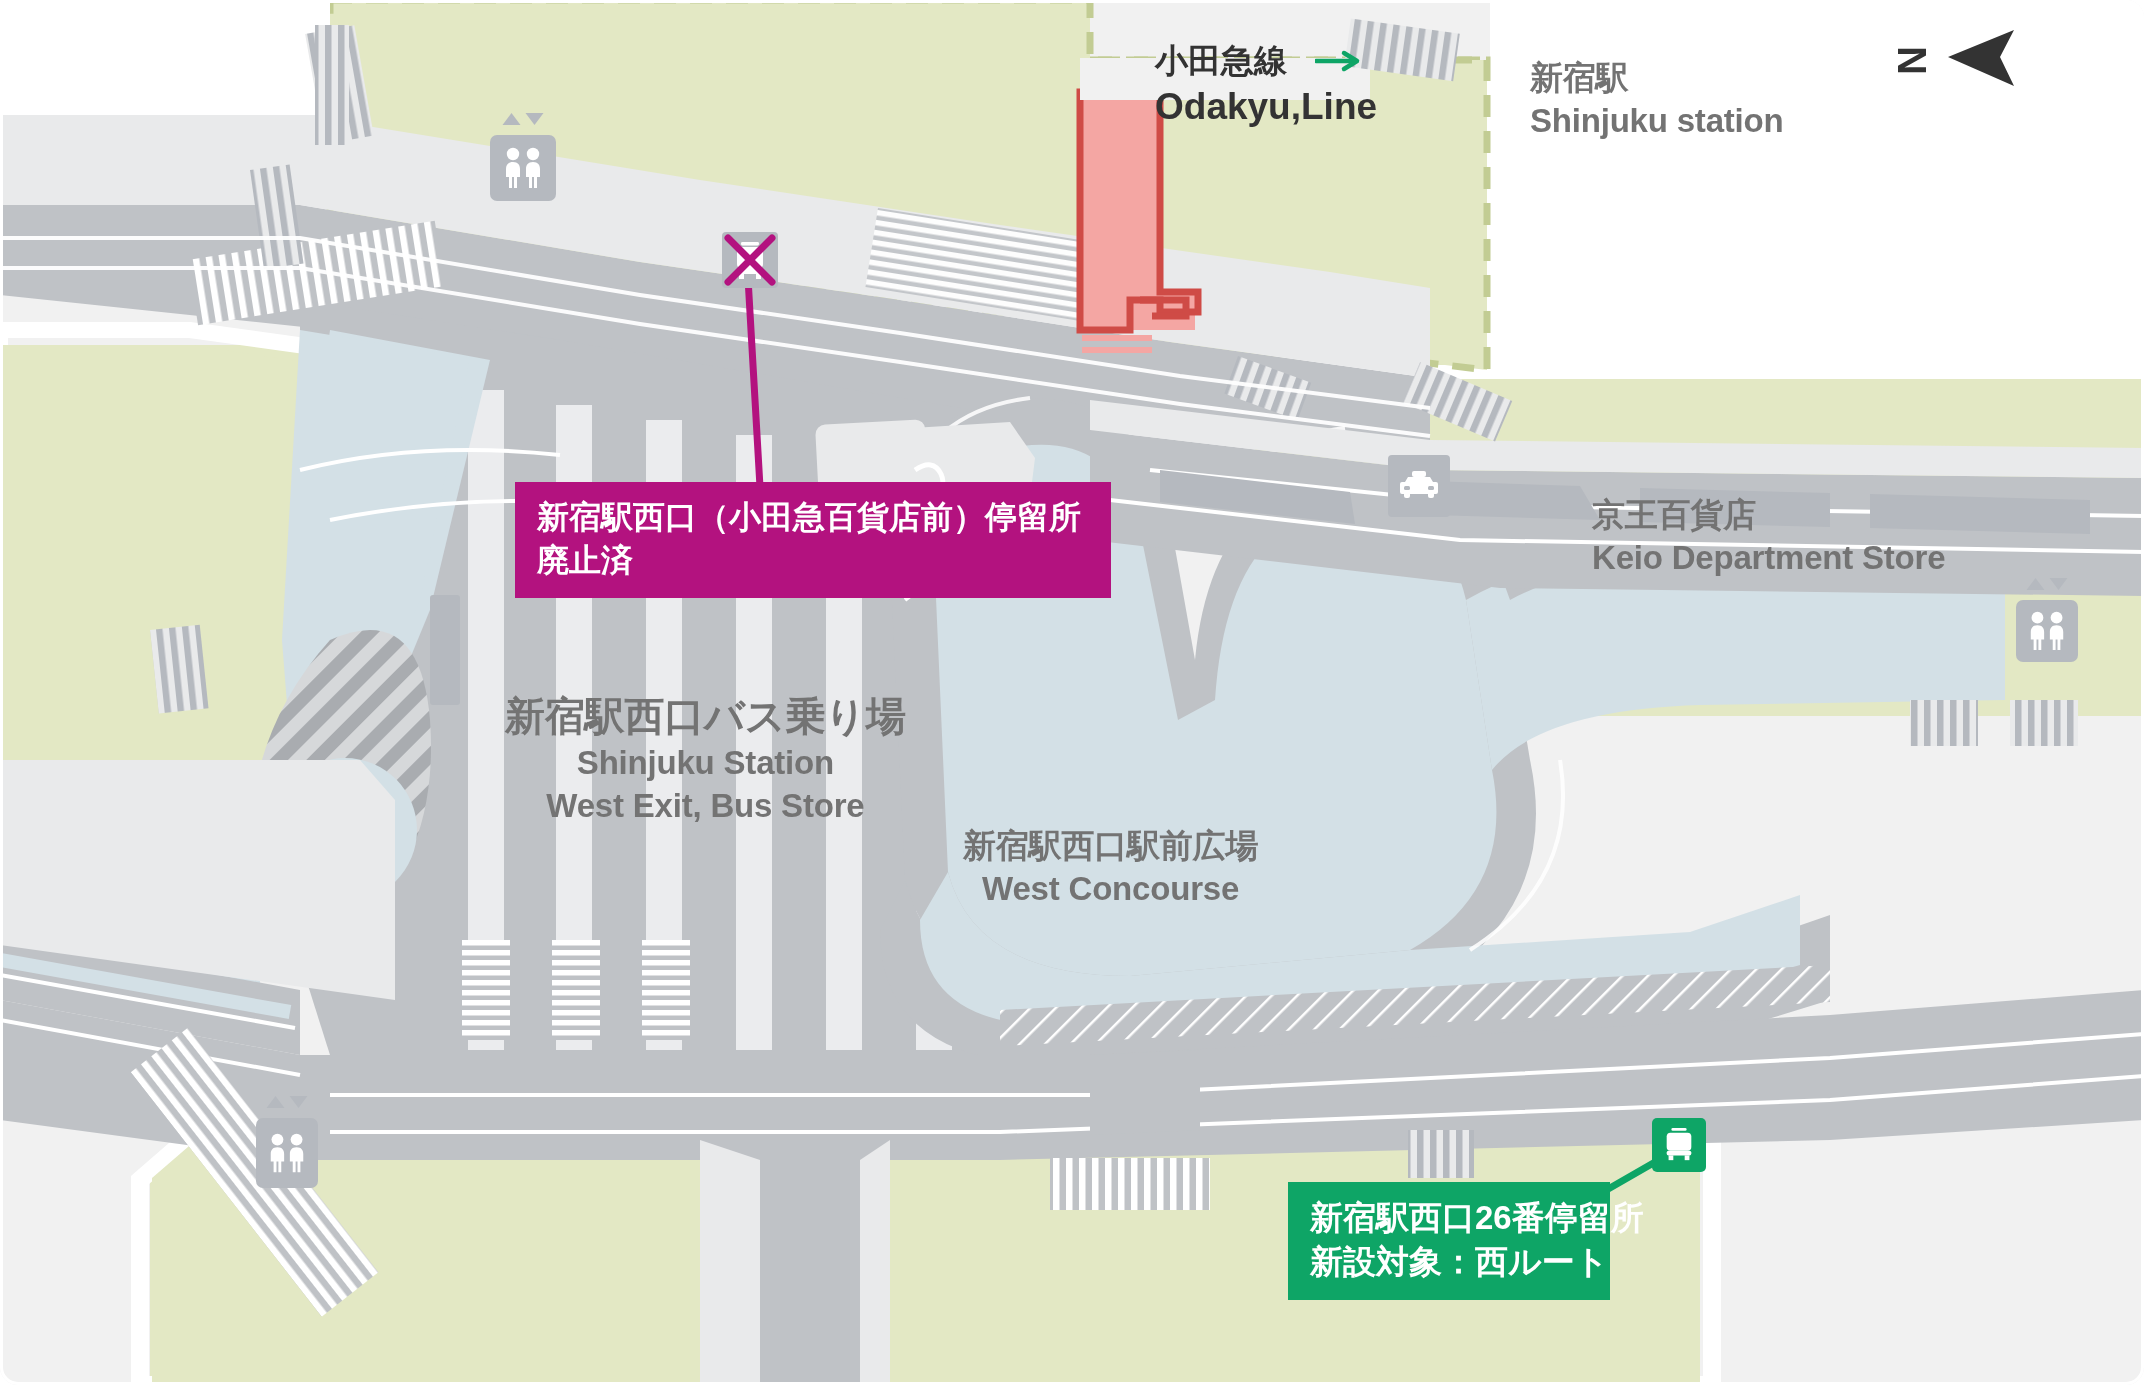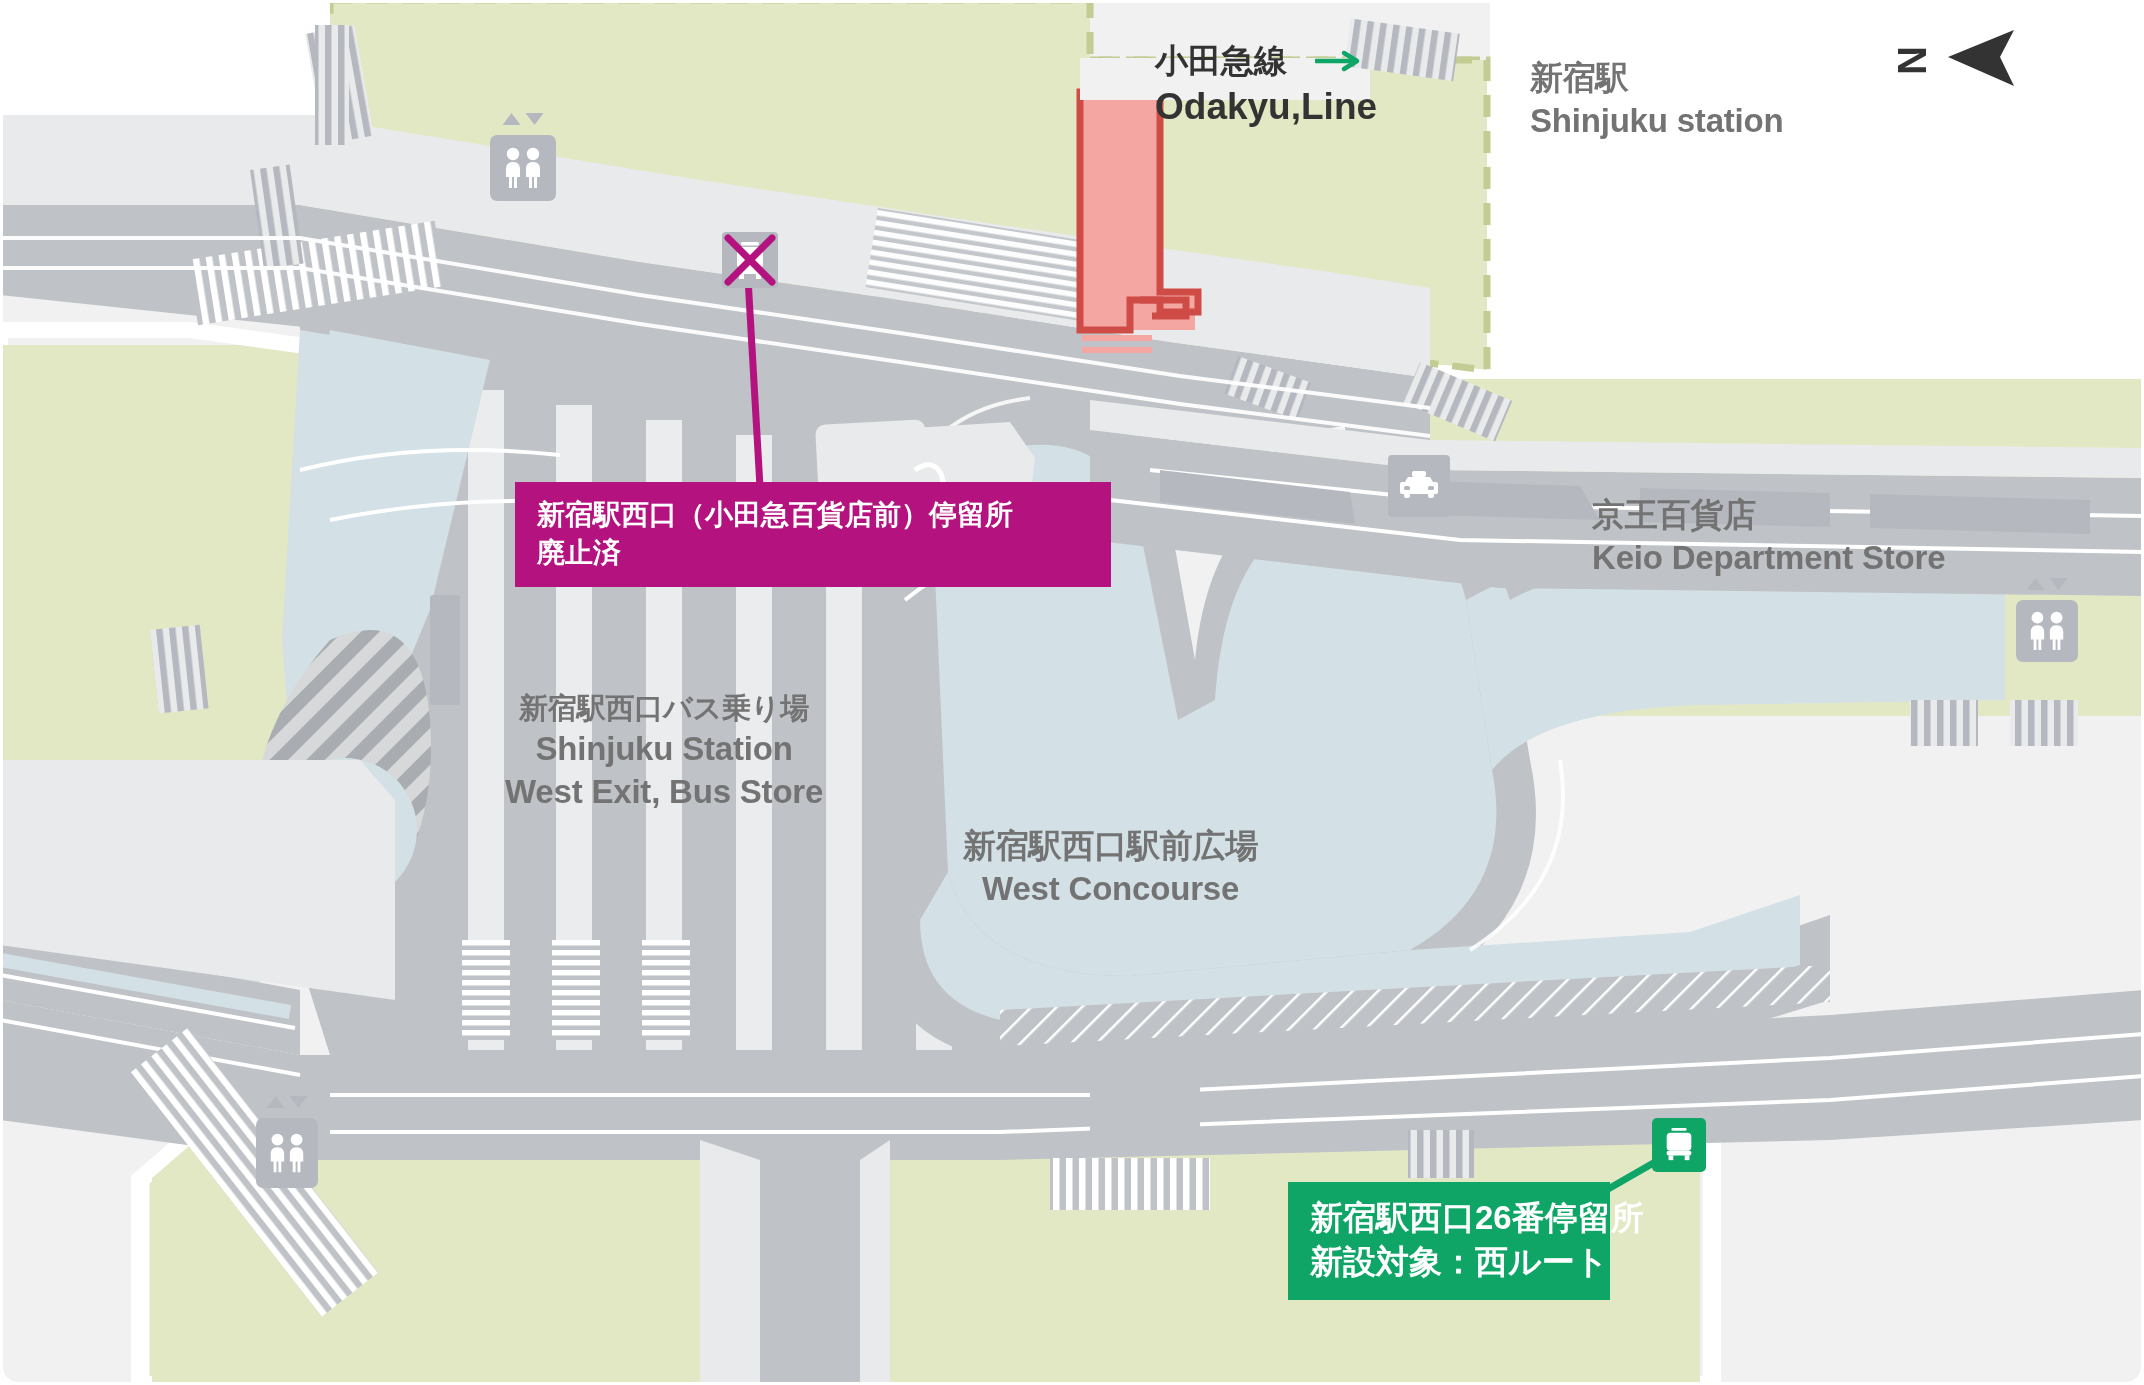--- a/index.html
+++ b/index.html
@@ -22,21 +22,21 @@
     letter-spacing:-0.2px;
   }
   .maplabel .ja{display:block;font-size:33px;}
   .maplabel .en{display:block;font-size:33px;}
   .maplabel.ctr{text-align:center;}
 
   #label-odakyu-halc{left:100px;top:388px;}
   #label-keio{left:1592px;top:478px;margin-top:16px;}
   #label-shinjuku-station{left:1530px;top:57px;}
   #label-bus-stop{left:505px;top:690px;text-align:center;}
-  #label-bus-stop .ja{font-size:29px;}
+  #label-bus-stop .ja{font-size:40px;}
   #label-bus-stop .en{font-size:33px;}
   #label-west-concourse{left:963px;top:825px;text-align:center;}
 
   
   #label-odakyu-line{
     position:absolute;left:1155px;top:40px;
     color:#333;font-weight:bold;line-height:1.30;white-space:nowrap;
   }
   #label-odakyu-line .row1{display:flex;align-items:center;gap:28px;font-size:33px;}
   #label-odakyu-line .row2{font-size:37px;}
@@ -48,21 +48,21 @@
   
   .callout{
     position:absolute;
     color:#ffffff;
     font-weight:bold;
     line-height:1.34;
     padding:14px 22px 16px 22px;
     box-sizing:border-box;
     white-space:nowrap;
   }
-  .callout .line{display:block;font-size:28px;}
+  .callout .line{display:block;font-size:32px;}
   #callout-abolished{
     left:515px;top:482px;
     background:#b3127f;
     width:596px;
   }
   #callout-new-stop{
     left:1288px;top:1182px;
     background:#0ea566;
     width:322px;
   }

